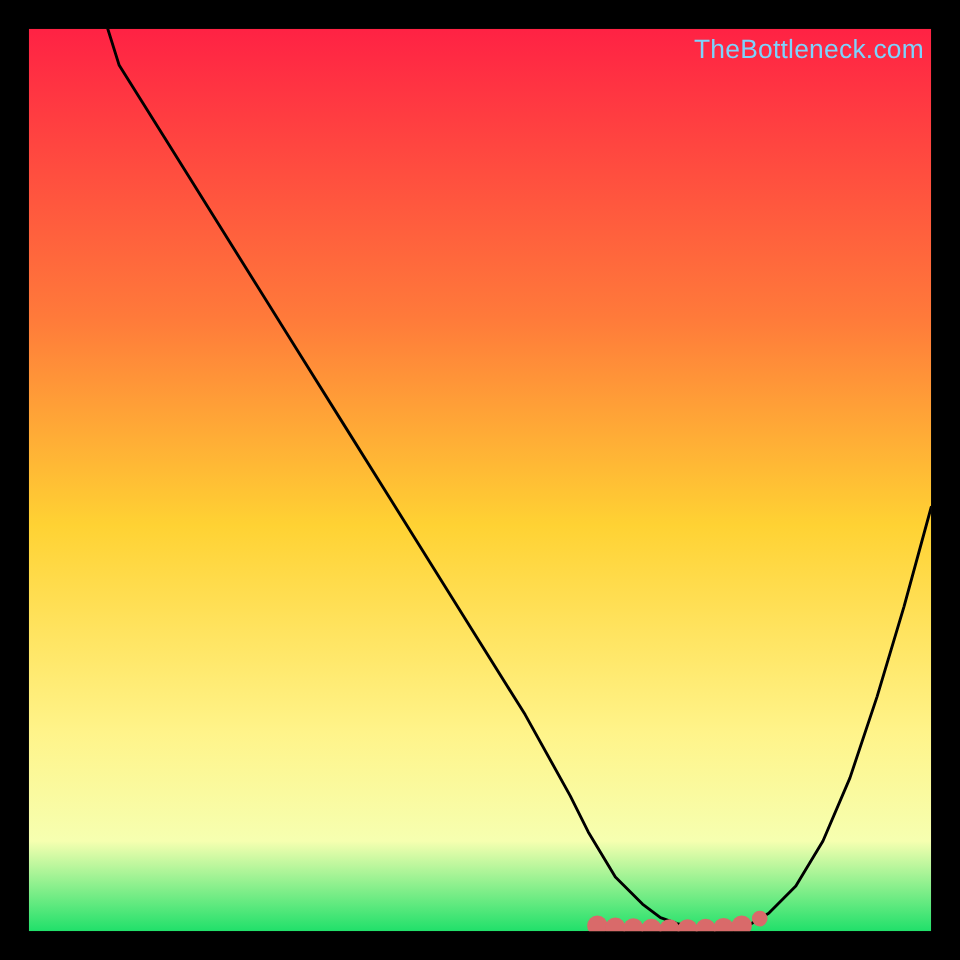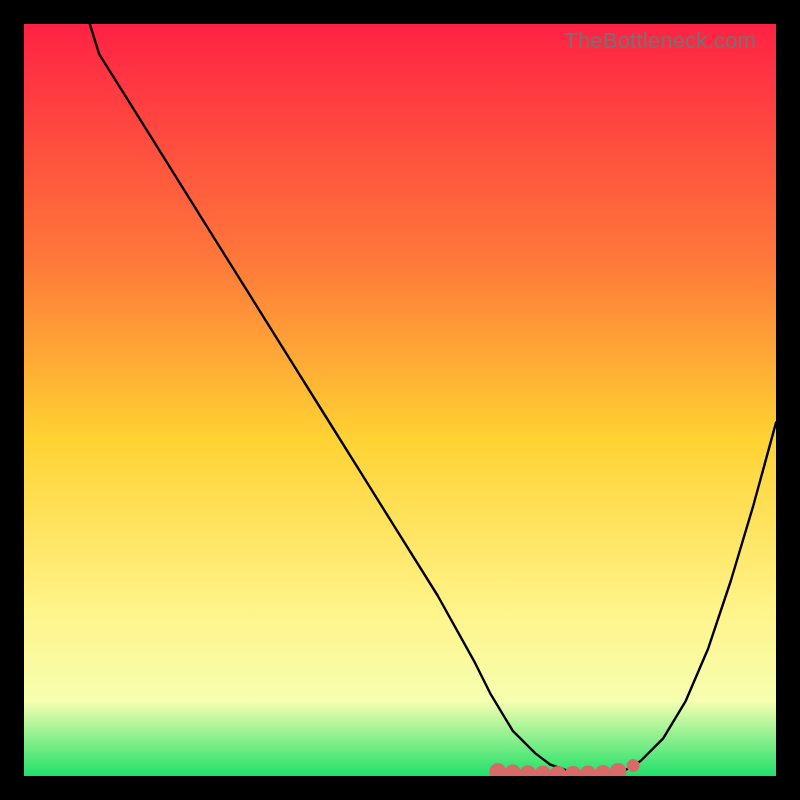--- a/index.html
+++ b/index.html
@@ -22,22 +22,22 @@
   .plot-area {
     position: absolute;
     left: 0;
     top: 0;
     width: 752px;
     height: 752px;
   }
   .watermark {
     position: absolute;
     top: 4px;
-    right: 20px;
-    color: #737373;
+    right: 6px;
+    color: #7dd3fc;
     font-size: 22px;
     font-weight: 500;
     letter-spacing: 0.2px;
     user-select: none;
   }
   svg { display: block; }
 </style>
 </head>
 <body>
 

